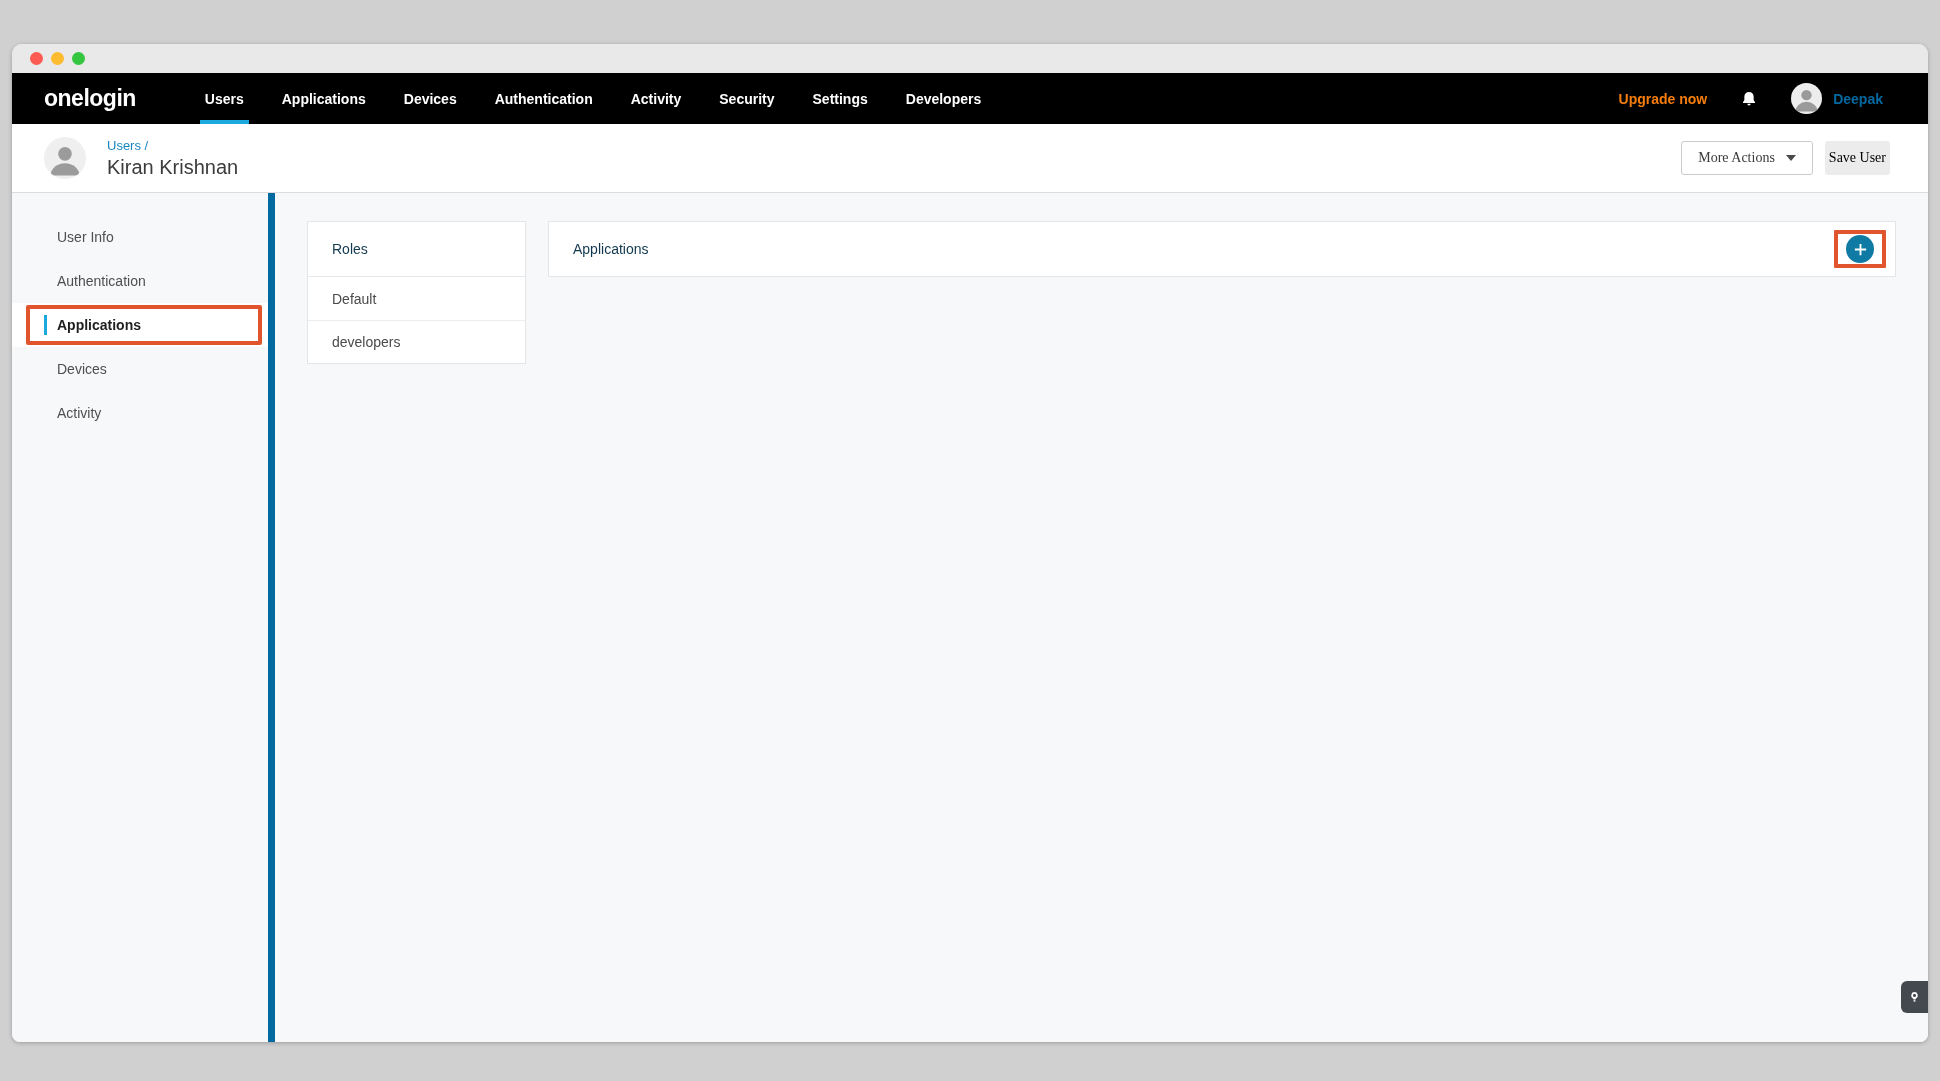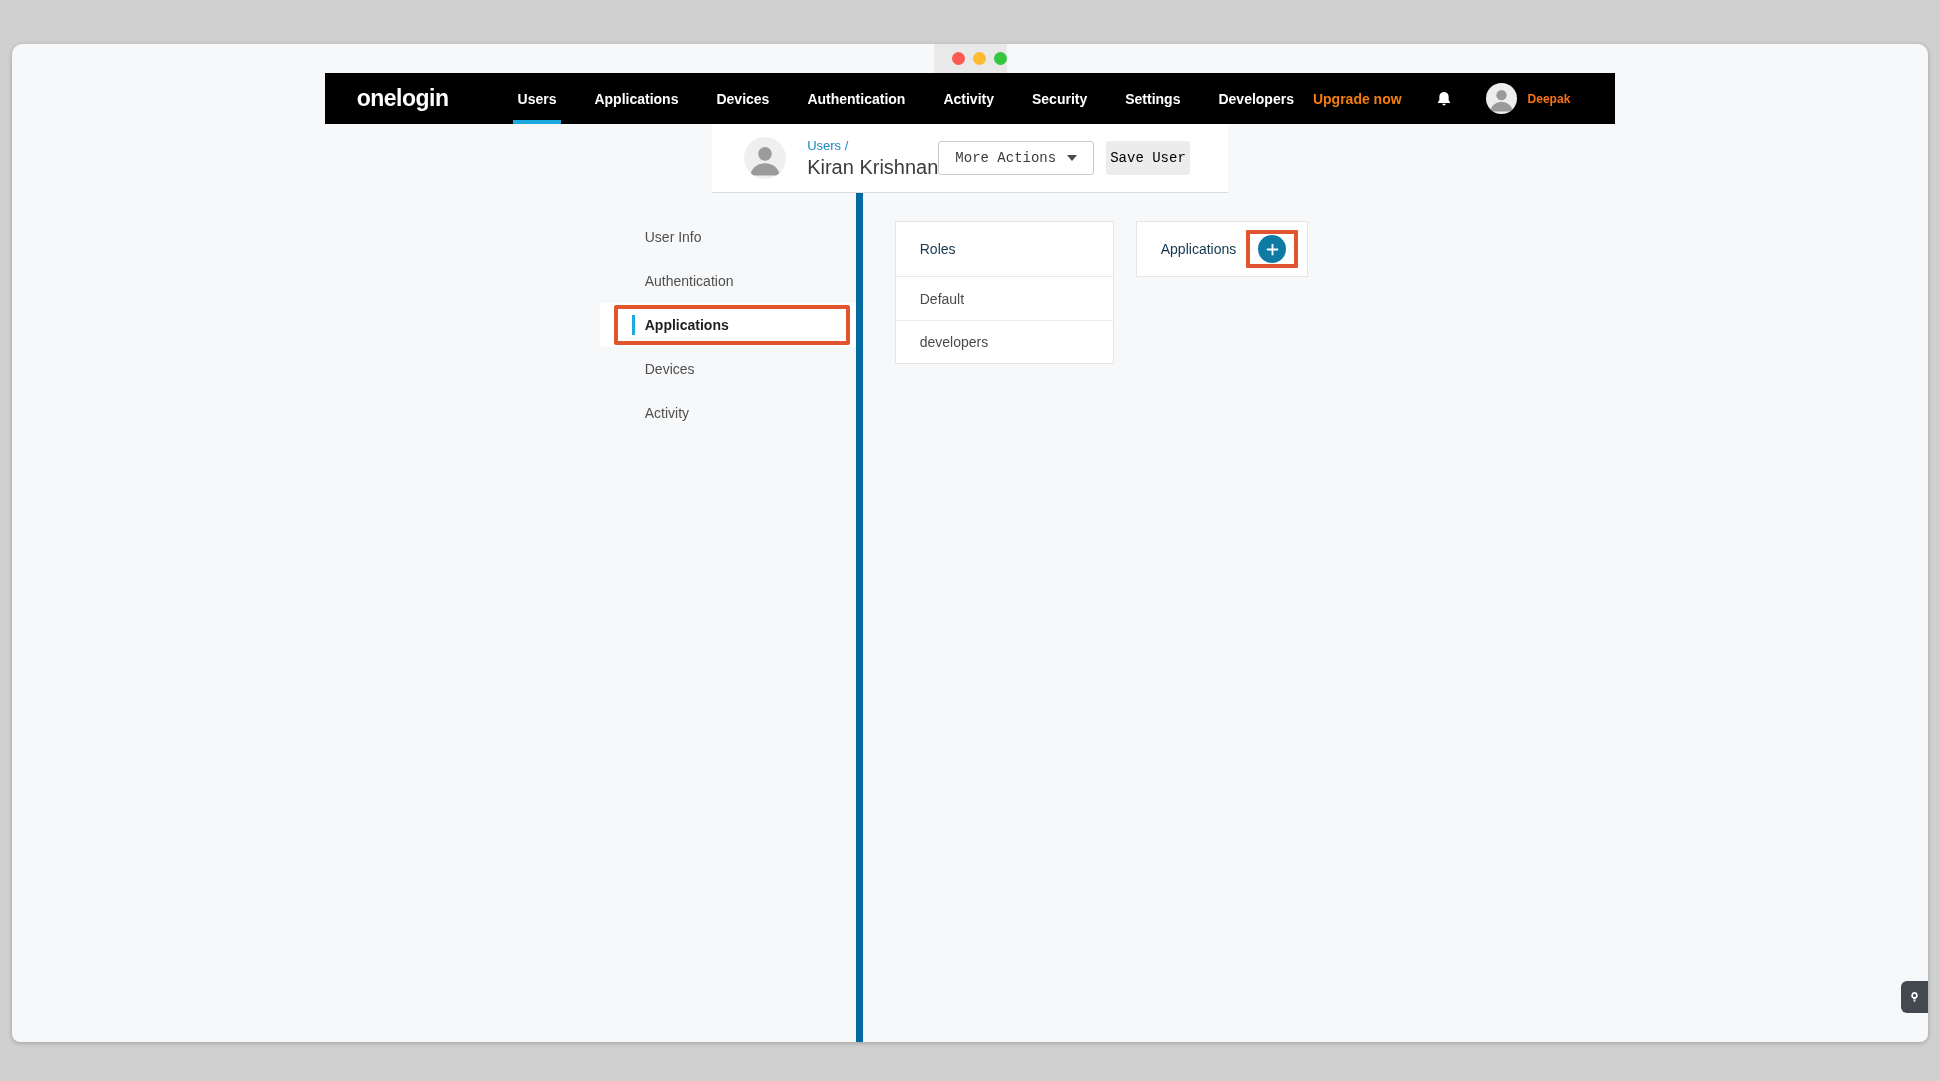--- a/index.html
+++ b/index.html
@@ -10,21 +10,21 @@
     overflow:hidden;
     position:relative;
   }
   .window {
     position:absolute; left:12px; top:44px;
     width:1916px; height:998px;
     border-radius:10px 10px 8px 8px;
     background:#f7f8fa;
     box-shadow:0 1px 4px rgba(0,0,0,.25);
     overflow:hidden;
-    display:flex; flex-direction:column;align-items:center;
+    display:flex; flex-direction:column;
   }
   
   .titlebar {
     height:29px; flex:0 0 29px; background:#e9e9e9;
     display:flex; align-items:center; padding-left:18px; gap:8px;
   }
   .tl { width:13px; height:13px; border-radius:50%; }
   .tl.red    { background:#fc5b52; }
   .tl.yellow { background:#fdbb30; }
   .tl.green  { background:#33c63e; }
@@ -51,35 +51,35 @@
   .nav-right { margin-left:auto; display:flex; align-items:center; gap:33px; }
   .upgrade { color:var(--upgrade-orange,#f47d0d); font-size:14px; font-weight:700; cursor:pointer; white-space:nowrap; }
   .bell { width:18px; height:20px; display:flex; align-items:center; cursor:pointer; }
   .nav-user { display:flex; align-items:center; gap:11px; cursor:pointer; }
   .avatar {
     border-radius:50%; background:#ededed; overflow:hidden;
     display:flex; align-items:flex-end; justify-content:center;
   }
   .avatar.small { width:31px; height:31px; }
   .avatar.large { width:42px; height:42px; background:#efefef; }
-  .nav-user .name { color:#f97316; font-size:12px; font-weight:700; }
+  .nav-user .name { color:#0369a1; font-size:14px; font-weight:700; }
   
   .pageheader {
     height:69px; flex:0 0 69px; background:#fff;
     border-bottom:1px solid #dcdcdc;
     display:flex; align-items:center; padding:0 38px 0 32px;
   }
   .header-text { margin-left:21px; }
   .breadcrumb { color:var(--breadcrumb-blue,#1a87c0); font-size:13px; cursor:pointer; }
   .page-title { color:#3b3b3b; font-size:20px; margin-top:3px; }
   .header-actions { margin-left:auto; display:flex; align-items:center; gap:12px; }
   .btn {
     height:34px; border-radius:3px; font-size:14px;
     display:flex; align-items:center; justify-content:center;
-    font-family:Liberation Mono, monospace;
+    font-family:Liberation Serif, serif;
   }
   .btn-more {
     background:#fff; border:1px solid #c9cbcd; color:#3b3b3b;
     padding:0 16px; gap:11px; cursor:pointer;
   }
   .caret {
     width:0; height:0; border-left:5px solid transparent;
     border-right:5px solid transparent; border-top:6px solid #4a4a4a;
   }
   .btn-save {

